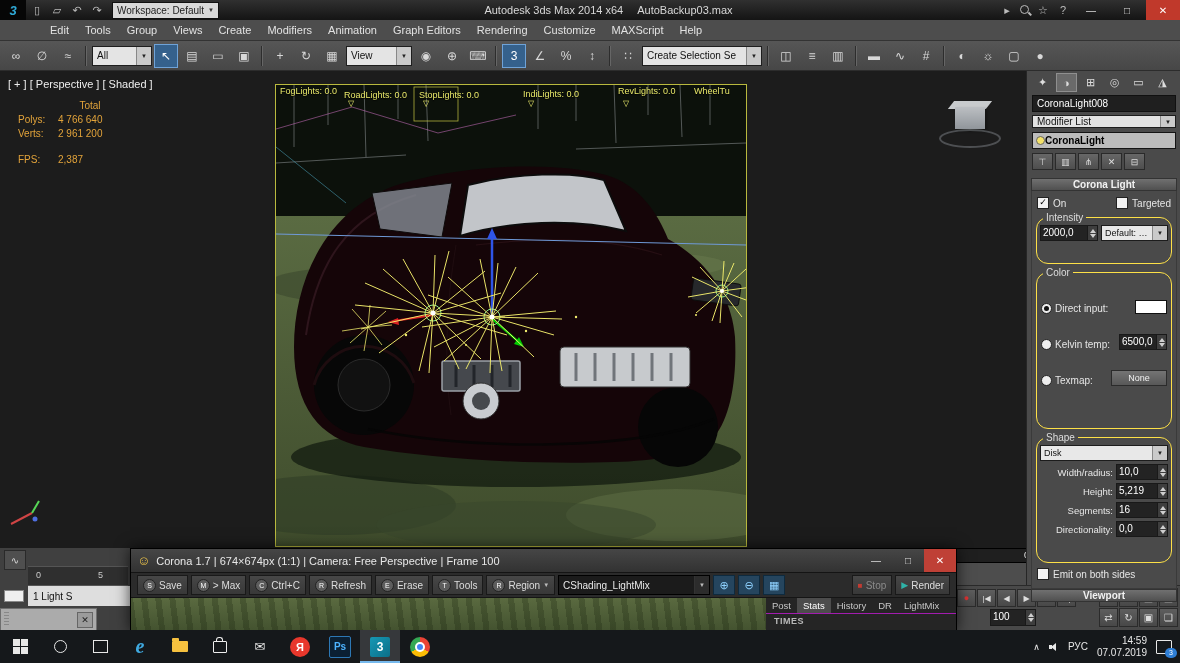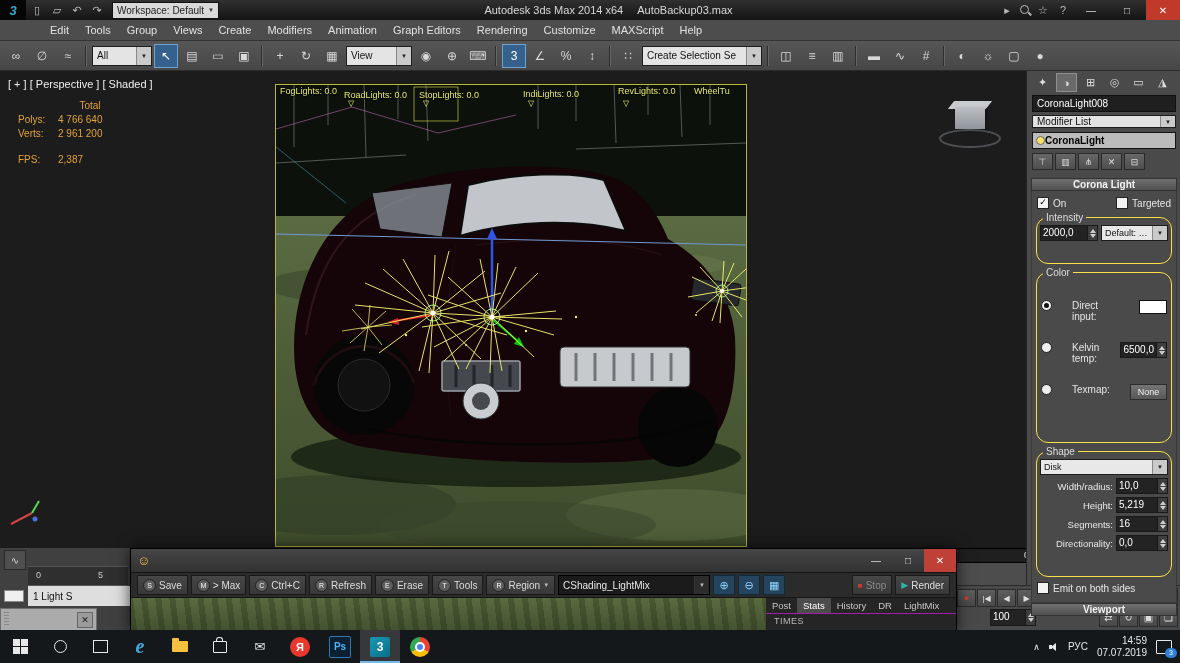--- a/index.html
+++ b/index.html
@@ -64,21 +64,21 @@
   .group-label{position:absolute;top:-6px;left:6px;background:#4a4a4a;padding:0 3px;color:#ddd}
   .irow{display:flex;gap:3px;align-items:center}
   .spinner{display:flex;height:14px;border:1px solid #191919;background:#232323}
   .spin-val{flex:1;color:#fff;font-size:10px;line-height:13px;padding:0 2px;overflow:hidden;white-space:nowrap}
   .spin-btns{width:9px;display:flex;flex-direction:column;justify-content:center;gap:1px;background:#3e3e3e;border-left:1px solid #191919;align-items:center}
   .tri-up{width:0;height:0;border-left:3px solid transparent;border-right:3px solid transparent;border-bottom:4px solid #cfcfcf}
   .tri-down{width:0;height:0;border-left:3px solid transparent;border-right:3px solid transparent;border-top:4px solid #cfcfcf}
   .sp-int{width:56px}.sp-kelvin{width:46px}.sp-shape{width:50px}
   .combo-sm{flex:1;height:14px;background:#e8e8e8;color:#111;display:flex;align-items:center;border:1px solid #1c1c1c;min-width:0}
   .combo-sm .cval{flex:1;padding:0 3px;overflow:hidden;white-space:nowrap;text-overflow:ellipsis;font-size:9px}
-  .crow{display:flex;align-items:flex-start;gap:20px;margin:20px 1px}
+  .crow{display:flex;align-items:flex-end;gap:3px;margin:20px 1px}
   .radio{width:9px;height:9px;border-radius:50%;background:#eee;border:1px solid #222;position:relative;flex:none}
   .radio.sel::after{content:"";position:absolute;inset:2px;border-radius:50%;background:#111}
   .push{margin-left:auto}
   .swatch{width:30px;height:12px;background:#fff;border:1px solid #111}
   .btn-sm{width:54px;height:14px;background:linear-gradient(#747474,#585858);border:1px solid #2b2b2b;color:#f0f0f0;display:flex;align-items:center;justify-content: center;font-size:9px}
   .srow{display:flex;align-items:center;margin:3px 0}
   .srow .sl{flex:1;text-align:right;padding-right:3px;font-size:9.5px}
   .mt-auto{margin-top:auto;margin-bottom:4px}
   
   .trackzone{position:absolute;left:0;top:548px;width:130px;height:82px;background:#404040;z-index:5}
@@ -118,21 +118,21 @@
   .vbtn.stop{color:#8a8a8a}
   .stop-ic{color:#c23b32;font-size:8px}
   .render-ic{color:#2fb3a8;font-size:9px}
   .vfb-content{position:relative;height:33px}
   .vfb-grass{position:absolute;left:0;top:0;right:190px;bottom:0;background:linear-gradient(#5a6a40,#43522f)}
   .vfb-grass::after{content:"";position:absolute;inset:0;background:repeating-linear-gradient(83deg,rgba(20,30,10,.25) 0 6px,transparent 6px 14px)}
   .vfb-stats{position:absolute;right:0;top:0;width:190px;bottom:0;background:#252525}
   .vfb-tabs{display:flex;height:15px;border-bottom:1px solid #a21caf}
   .vtab{padding:0 6px;display:flex;align-items:center;color:#c6c6c6;font-size:9.5px}
   .vtab.active{background:#4c4c4c;color:#fff}
-  .vfb-sec{padding:2px 0 0 8px;color:#b9b9b9;font-size:9px;font-weight:normal;letter-spacing:.5px}
+  .vfb-sec{padding:2px 0 0 8px;color:#b9b9b9;font-size:9px;font-weight:bold;letter-spacing:.5px}
   
   .taskbar{position:absolute;left:0;top:630px;width:100%;height:33px;background:#15181b;display:flex;align-items:stretch;z-index:60}
   .tk-start{width:46px;display:flex;align-items:center;justify-content:center}
   .winlogo{display:grid;grid-template-columns:7px 7px;grid-auto-rows:7px;gap:1px}
   .winlogo i{background:#e8e8e8;display:block}
   .tk-item{width:40px;display:flex;align-items:center;justify-content:center;position:relative}
   .tk-item.active{background:rgba(255,255,255,.14);box-shadow:inset 0 -2px 0 #76b9ed}
   .cortana{width:11px;height:11px;border:1.5px solid #e8e8e8;border-radius:50%}
   .taskview{width:13px;height:11px;border:1.5px solid #e8e8e8}
   .edge-e{color:#3fa9e0;font-size:20px;font-weight:bold;font-style:italic;font-family:"Liberation Serif",serif}
@@ -625,20 +625,21 @@
       <span class="nbtn">⇄</span>
       <span class="nbtn">↻</span>
       <span class="nbtn">▣</span>
       <span class="nbtn">❏</span>
     </div>
   </div>
 
   <div class="vfb">
     <div class="vfb-title">
       <span class="vfb-smiley">☺</span>
+      <span>Corona 1.7 | 674×674px (1:1) | Camera: Free Perspective | Frame 100</span>
       <div class="vfb-winbtns">
         <span class="vfb-wb">—</span>
         <span class="vfb-wb">□</span>
         <span class="vfb-wb close">✕</span>
       </div>
     </div>
     <div class="vfb-tools">
       <span class="vbtn">
           <span class="vico">S</span>
           <span>Save</span>

